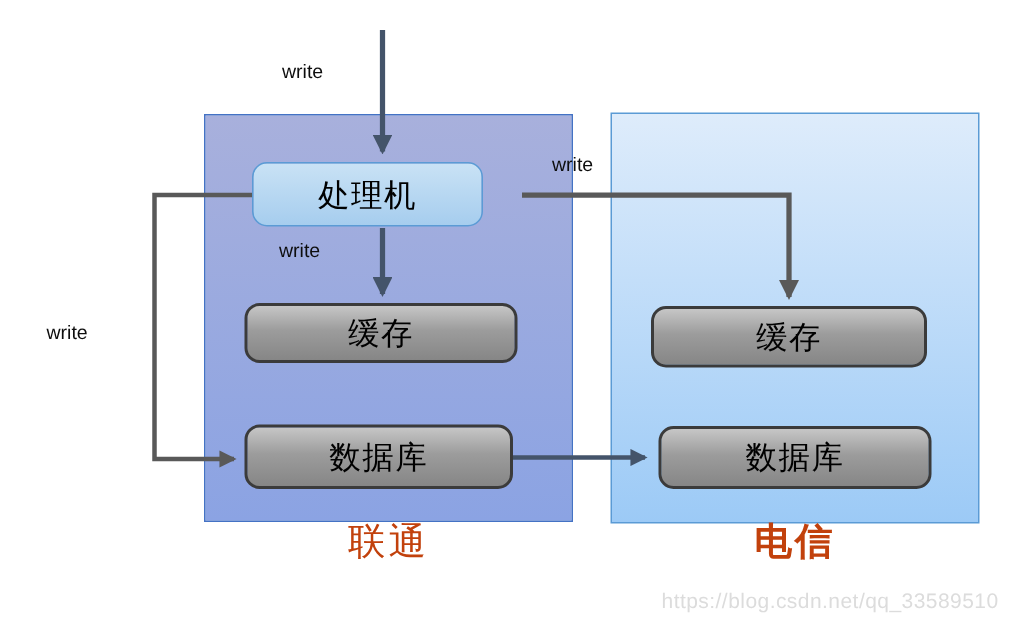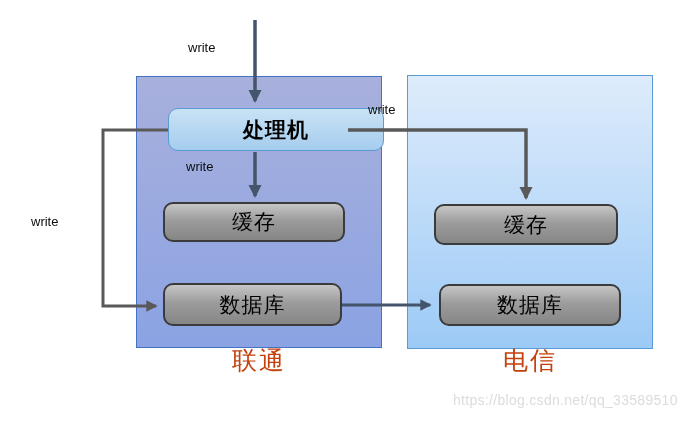--- a/index.html
+++ b/index.html
@@ -19,24 +19,23 @@
     background:linear-gradient(to bottom, var(--region-right-top,#deecfb), var(--region-right-bottom,#9ccaf6));
     border:1px solid var(--region-right-border,#5b9bd5);
   }
   
   .node{
     position:absolute;z-index:2;box-sizing:border-box;border-radius:10px;
     display:flex;align-items:center;justify-content:center;
     font-size:21px;color:#000;letter-spacing:1px;
   }
   .processor{
-    left:168px;top:108px;width:216px;height:43px;
+    left:168px;top:108px;width:154px;height:43px;
     background:linear-gradient(to bottom, var(--processor-top,#c9e2f5), var(--processor-bottom,#a6cdee));
     border:1.5px solid var(--processor-border,#5b9bd5);
-    font-weight:bold;
   }
   .gray-node{
     background:linear-gradient(to bottom, var(--node-gray-top,#c6c6c6) 0%, #9c9c9c 45%, var(--node-gray-bottom,#868686) 100%);
     border:2px solid var(--node-gray-border,#3b3b3b);
     font-family:Liberation Serif, serif;
   }
   .cache-left{left:163px;top:202px;width:182px;height:40px;}
   .db-left{left:163px;top:283px;width:179px;height:43px;}
   .cache-right{left:434px;top:204px;width:184px;height:41px;}
   .db-right{left:439px;top:284px;width:182px;height:42px;}
@@ -54,23 +53,23 @@
   .lbl-write-top{left:188px;top:40px;}
   .lbl-write-mid{left:186px;top:159px;}
   .lbl-write-right{left:368px;top:102px;}
   .lbl-write-left{left:31px;top:214px;}
   .lbl-binlog{left:356px;top:271px;}
   .region-label{
     position:absolute;z-index:4;top:344px;width:246px;text-align:center;
     font-family:"Liberation Serif", serif;font-size:25px;color:#c2410c;letter-spacing:2px;
   }
   .region-label-left{left:136px;}
-  .region-label-right{left:407px;}
+  .region-label-right{left:407px;font-weight:bold;}
   .watermark{
-    position:absolute;z-index:4;left:453px;top:392px;
+    position:absolute;z-index:4;left:441px;top:392px;
     font-size:14px;color:var(--watermark-text,#dcdcdc);letter-spacing:0.3px;
   }
 </style>
 </head>
 <body>
 
 <div class="canvas">
 
   <div class="region region-left"></div>
   <div class="region region-right"></div>

